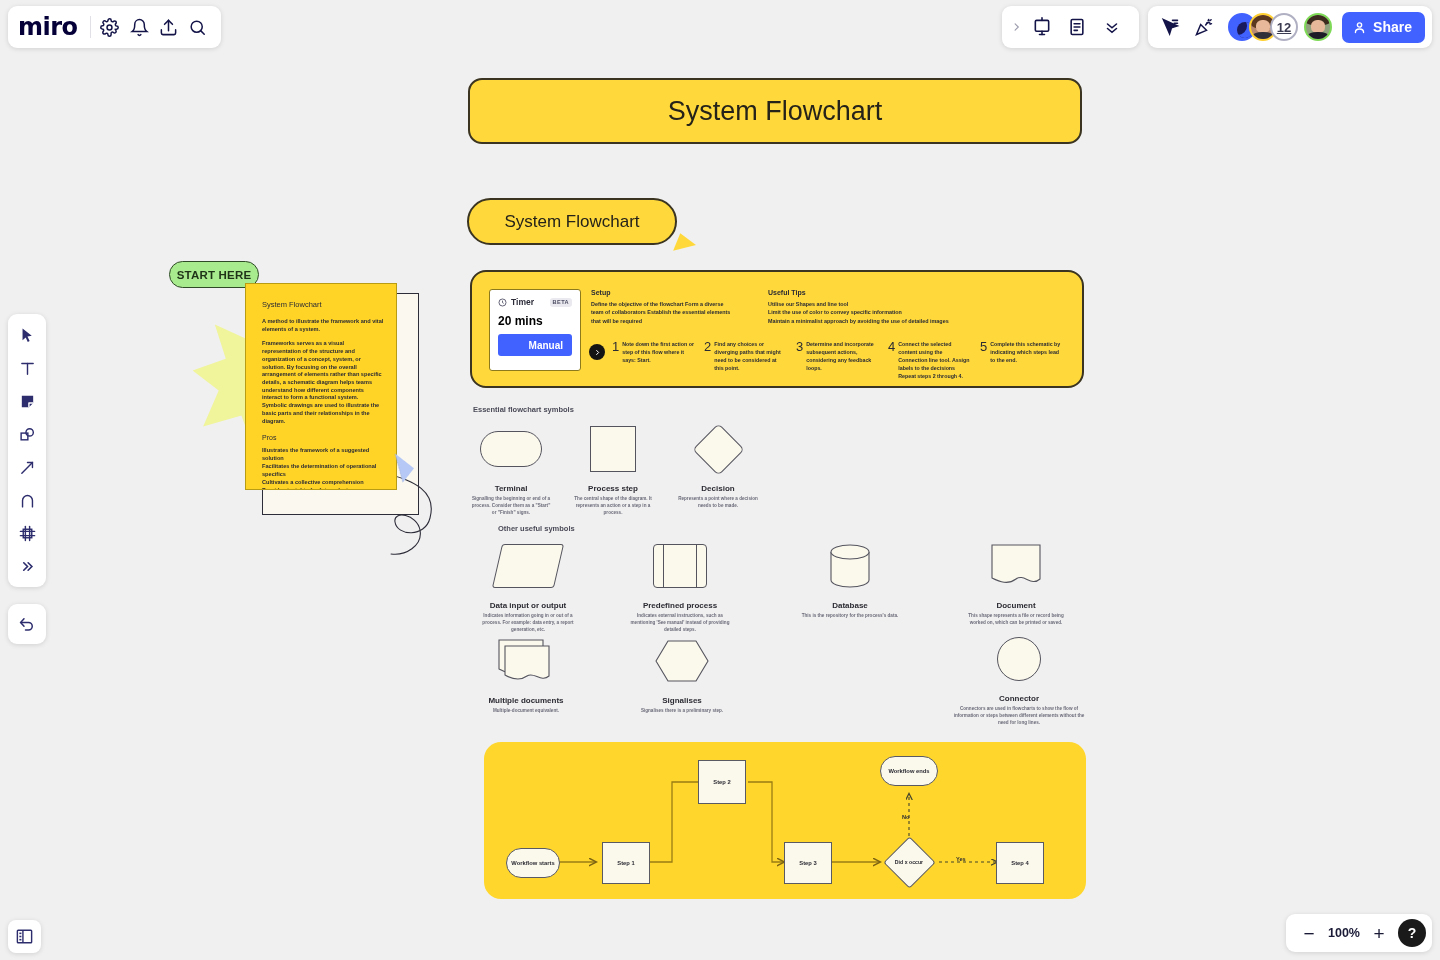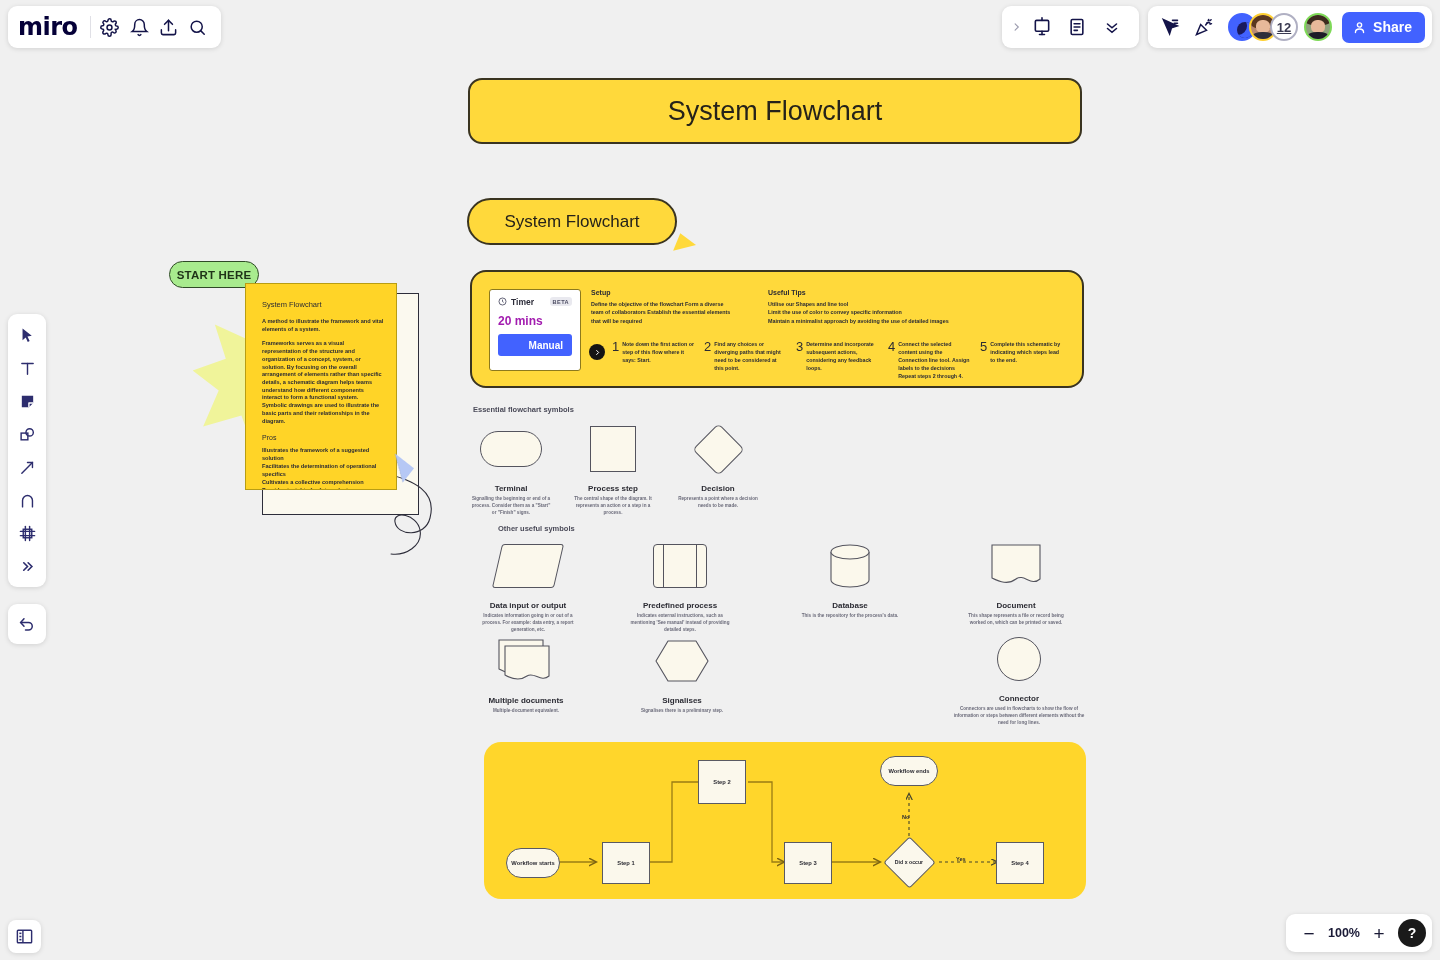--- a/index.html
+++ b/index.html
@@ -193,27 +193,27 @@
   
   .setup-panel {
     position:absolute; left:470px; top:270px; width:614px; height:118px;
     background:#ffd93b; border:2px solid #3a3420; border-radius:16px;
   }
   .timer-card {
     position:absolute; left:17px; top:17px; width:92px; height:82px;
     background:#fff; border:1.5px solid #8d7a1d; border-radius:3px;
     padding:7px 8px;
   }
-  .timer-head { display:flex; align-items:flex-start; gap:4px; }
+  .timer-head { display:flex; align-items:center; gap:4px; }
   .timer-head .tlabel { font-size:8.5px; color:#2b2b38; font-weight:600; }
   .beta-tag {
     background:#e9e9ef; color:#4d4d63; font-size:5.6px; font-weight:700;
     border-radius:3px; padding:1.5px 3px; margin-left:auto; letter-spacing:.4px;
   }
-  .timer-val { font-size:12px; font-weight:700; color:#a21caf; margin:7px 0 6px; }
+  .timer-val { font-size:12px; font-weight:700; color:#000000; margin:7px 0 6px; }
   .start-btn {
     background:#4262ff; color:#fff; border:none; border-radius:3px;
     width:100%; height:22px; font-size:10px; font-weight:600; cursor:pointer;
     font-family:"Liberation Sans", sans-serif;
     display:flex; align-items:center; justify-content:flex-end; padding-right:9px;
   }
   .sp-h { font-size:7px; font-weight:700; color:#2b2b33; margin-bottom:4px; }
   .sp-b { font-size:5.4px; line-height:1.55; color:#2b2b33; font-weight:600; }
   .setup-col { position:absolute; left:119px; top:17px; width:140px; }
   .tips-col  { position:absolute; left:296px; top:17px; width:300px; }

